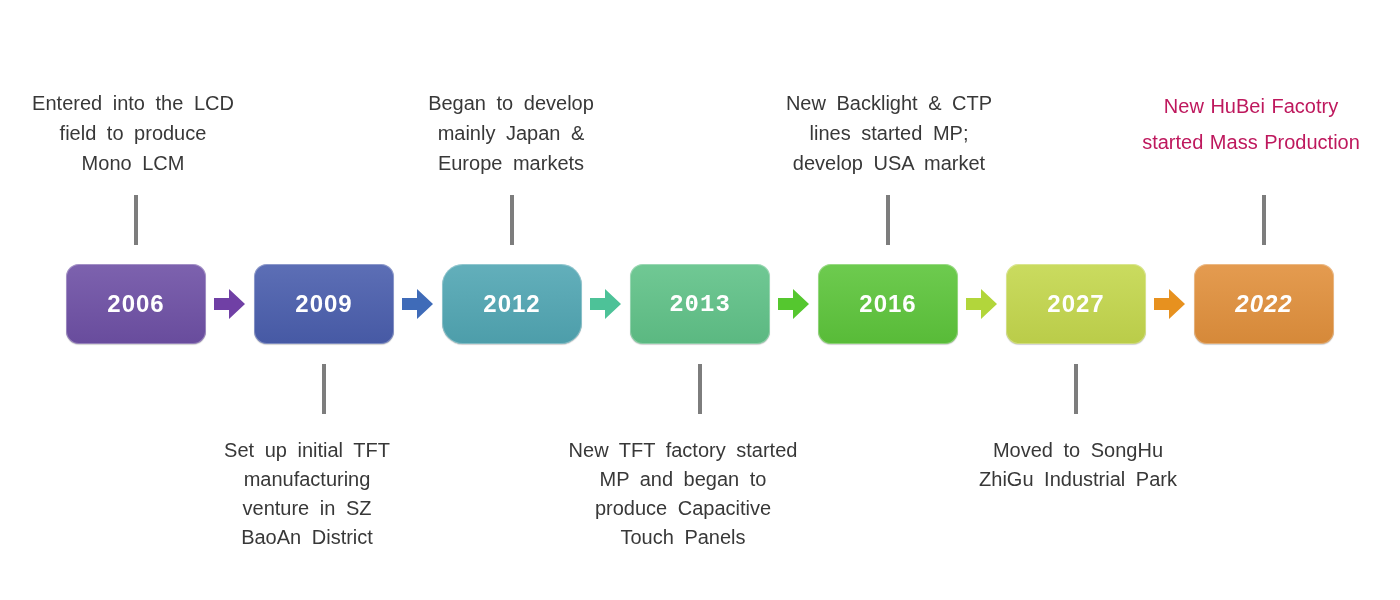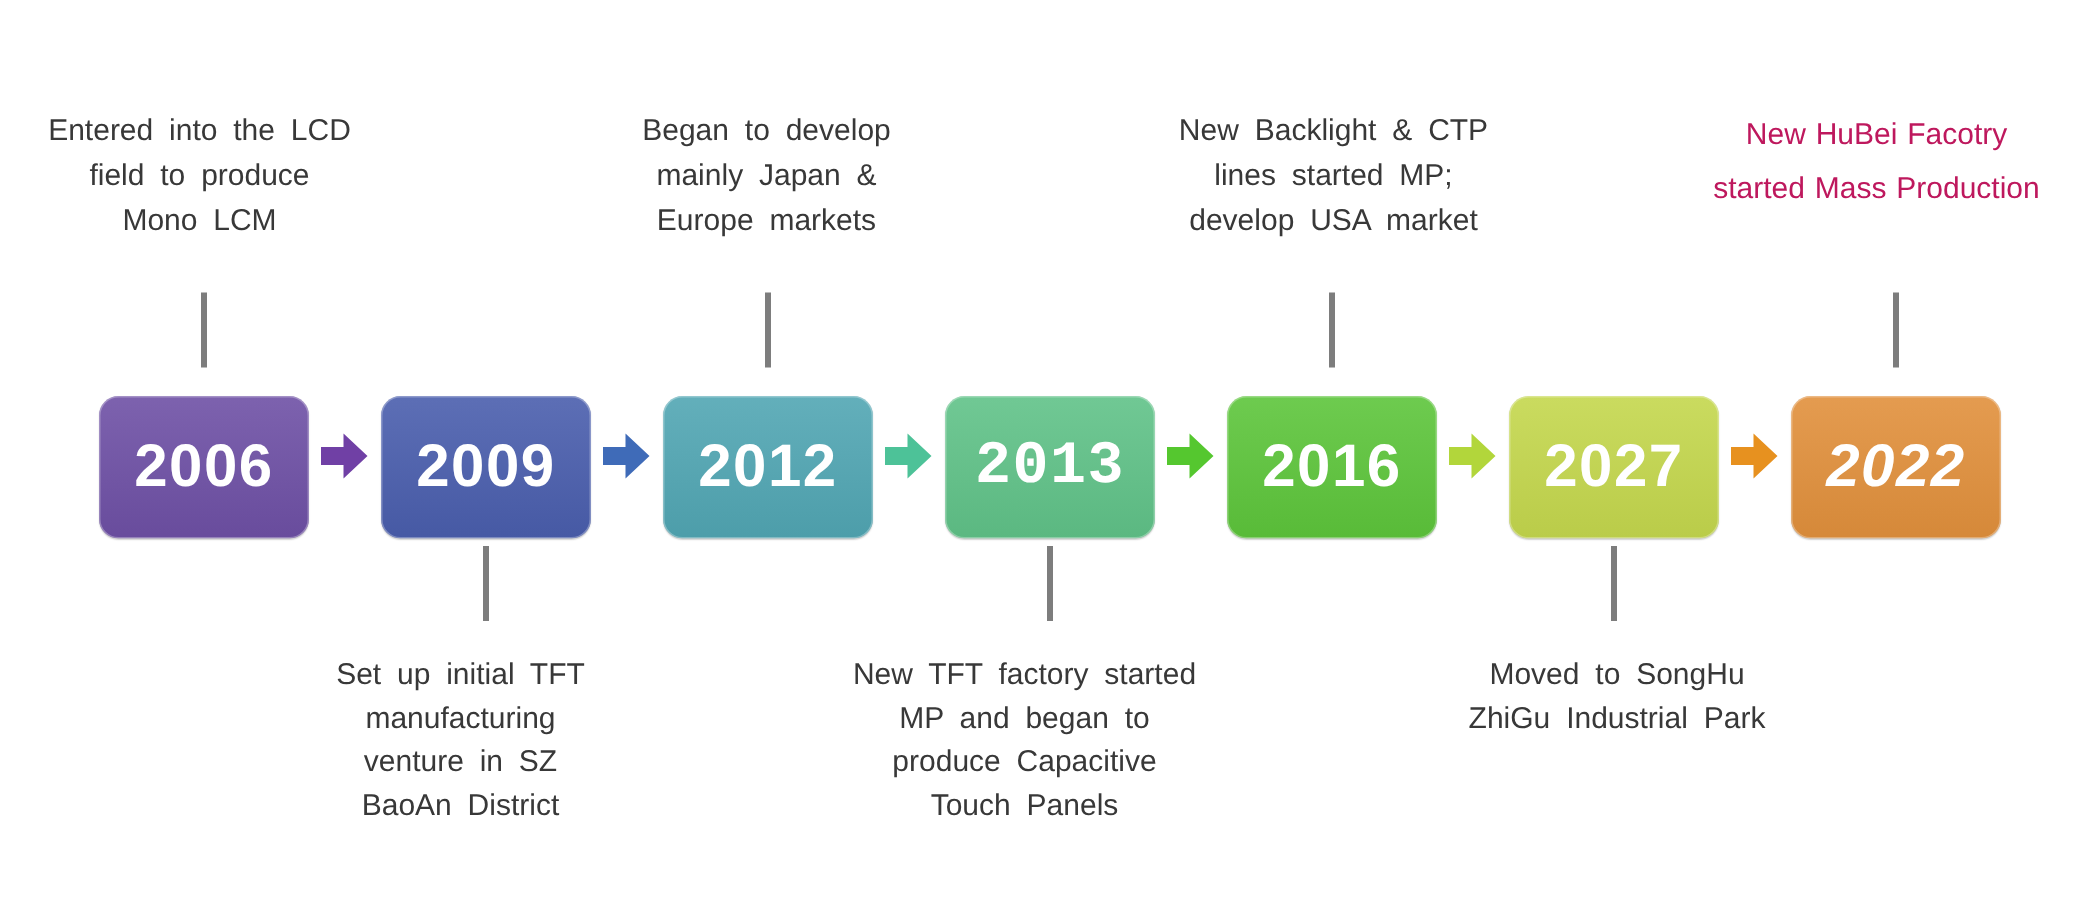--- a/index.html
+++ b/index.html
@@ -21,44 +21,44 @@
     position: absolute; left: 0;
     transform: translateX(-50%);
     width: max-content;
     text-align: center;
     font-size: 20px;
     line-height: 30px;
     color: #383838;
     word-spacing: 5px;
     white-space: pre-line;
   }
-  .note.above { top: 72px; }
+  .note.above { top: 88px; }
   .note.below { top: 436px; line-height: 29px; }
   .note.alt {
     line-height: 36px;
     word-spacing: 1px;
     font-size: 20px;
     color: #be185d;
   }
   .connector {
     position: absolute; left: 0;
     transform: translateX(-50%);
     width: 4px; height: 50px;
     background: #7d7d7d;
   }
   .connector.above { top: 195px; }
   .connector.below { top: 364px; }
   .year-box {
     position: absolute; left: 0; top: 264px;
     transform: translateX(-50%);
-    width: 140px; height: 95px;
+    width: 140px; height: 80px;
     border-radius: 13px;
     display: flex; align-items: center; justify-content: center;
     color: #ffffff;
-    font-size: 40px;
+    font-size: 24px;
     font-weight: bold;
     letter-spacing: 1px;
     background-image: linear-gradient(180deg, rgba(255,255,255,0.10), rgba(0,0,0,0.05));
     box-shadow: inset 0 0 0 1px rgba(255,255,255,0.30), 0 1px 1px rgba(0,0,0,0.18);
   }
   .arrow {
     position: absolute; top: 288px;
     width: 32px; height: 32px;
   }
 </style>
@@ -90,21 +90,21 @@
 
   <svg class="arrow" style="left:402px" viewBox="0 0 32 32">
     <polygon points="0,10 15,10 15,1 31,16 15,31 15,22 0,22" fill="#3F6BB8"></polygon>
   </svg>
 
   <div class="milestone" style="left:512px">
     <div class="note above" style="margin-left:-1px">Began to develop
 mainly Japan &amp;
 Europe markets</div>
     <div class="connector above" style="background-color: rgb(125, 125, 125);"></div>
-    <div class="year-box" style="background-color: rgb(81, 166, 179);">2012</div>
+    <div class="year-box" style="background-color: rgb(81, 166, 179); border-radius: 21px;">2012</div>
   </div>
 
   <svg class="arrow" style="left:590px" viewBox="0 0 32 32">
     <polygon points="0,10 15,10 15,1 31,16 15,31 15,22 0,22" fill="#4DC298"></polygon>
   </svg>
 
   <div class="milestone" style="left:700px">
     <div class="connector below" style="background-color: rgb(125, 125, 125);"></div>
     <div class="note below" style="margin-left:-17px">New TFT factory started
 MP and began to

